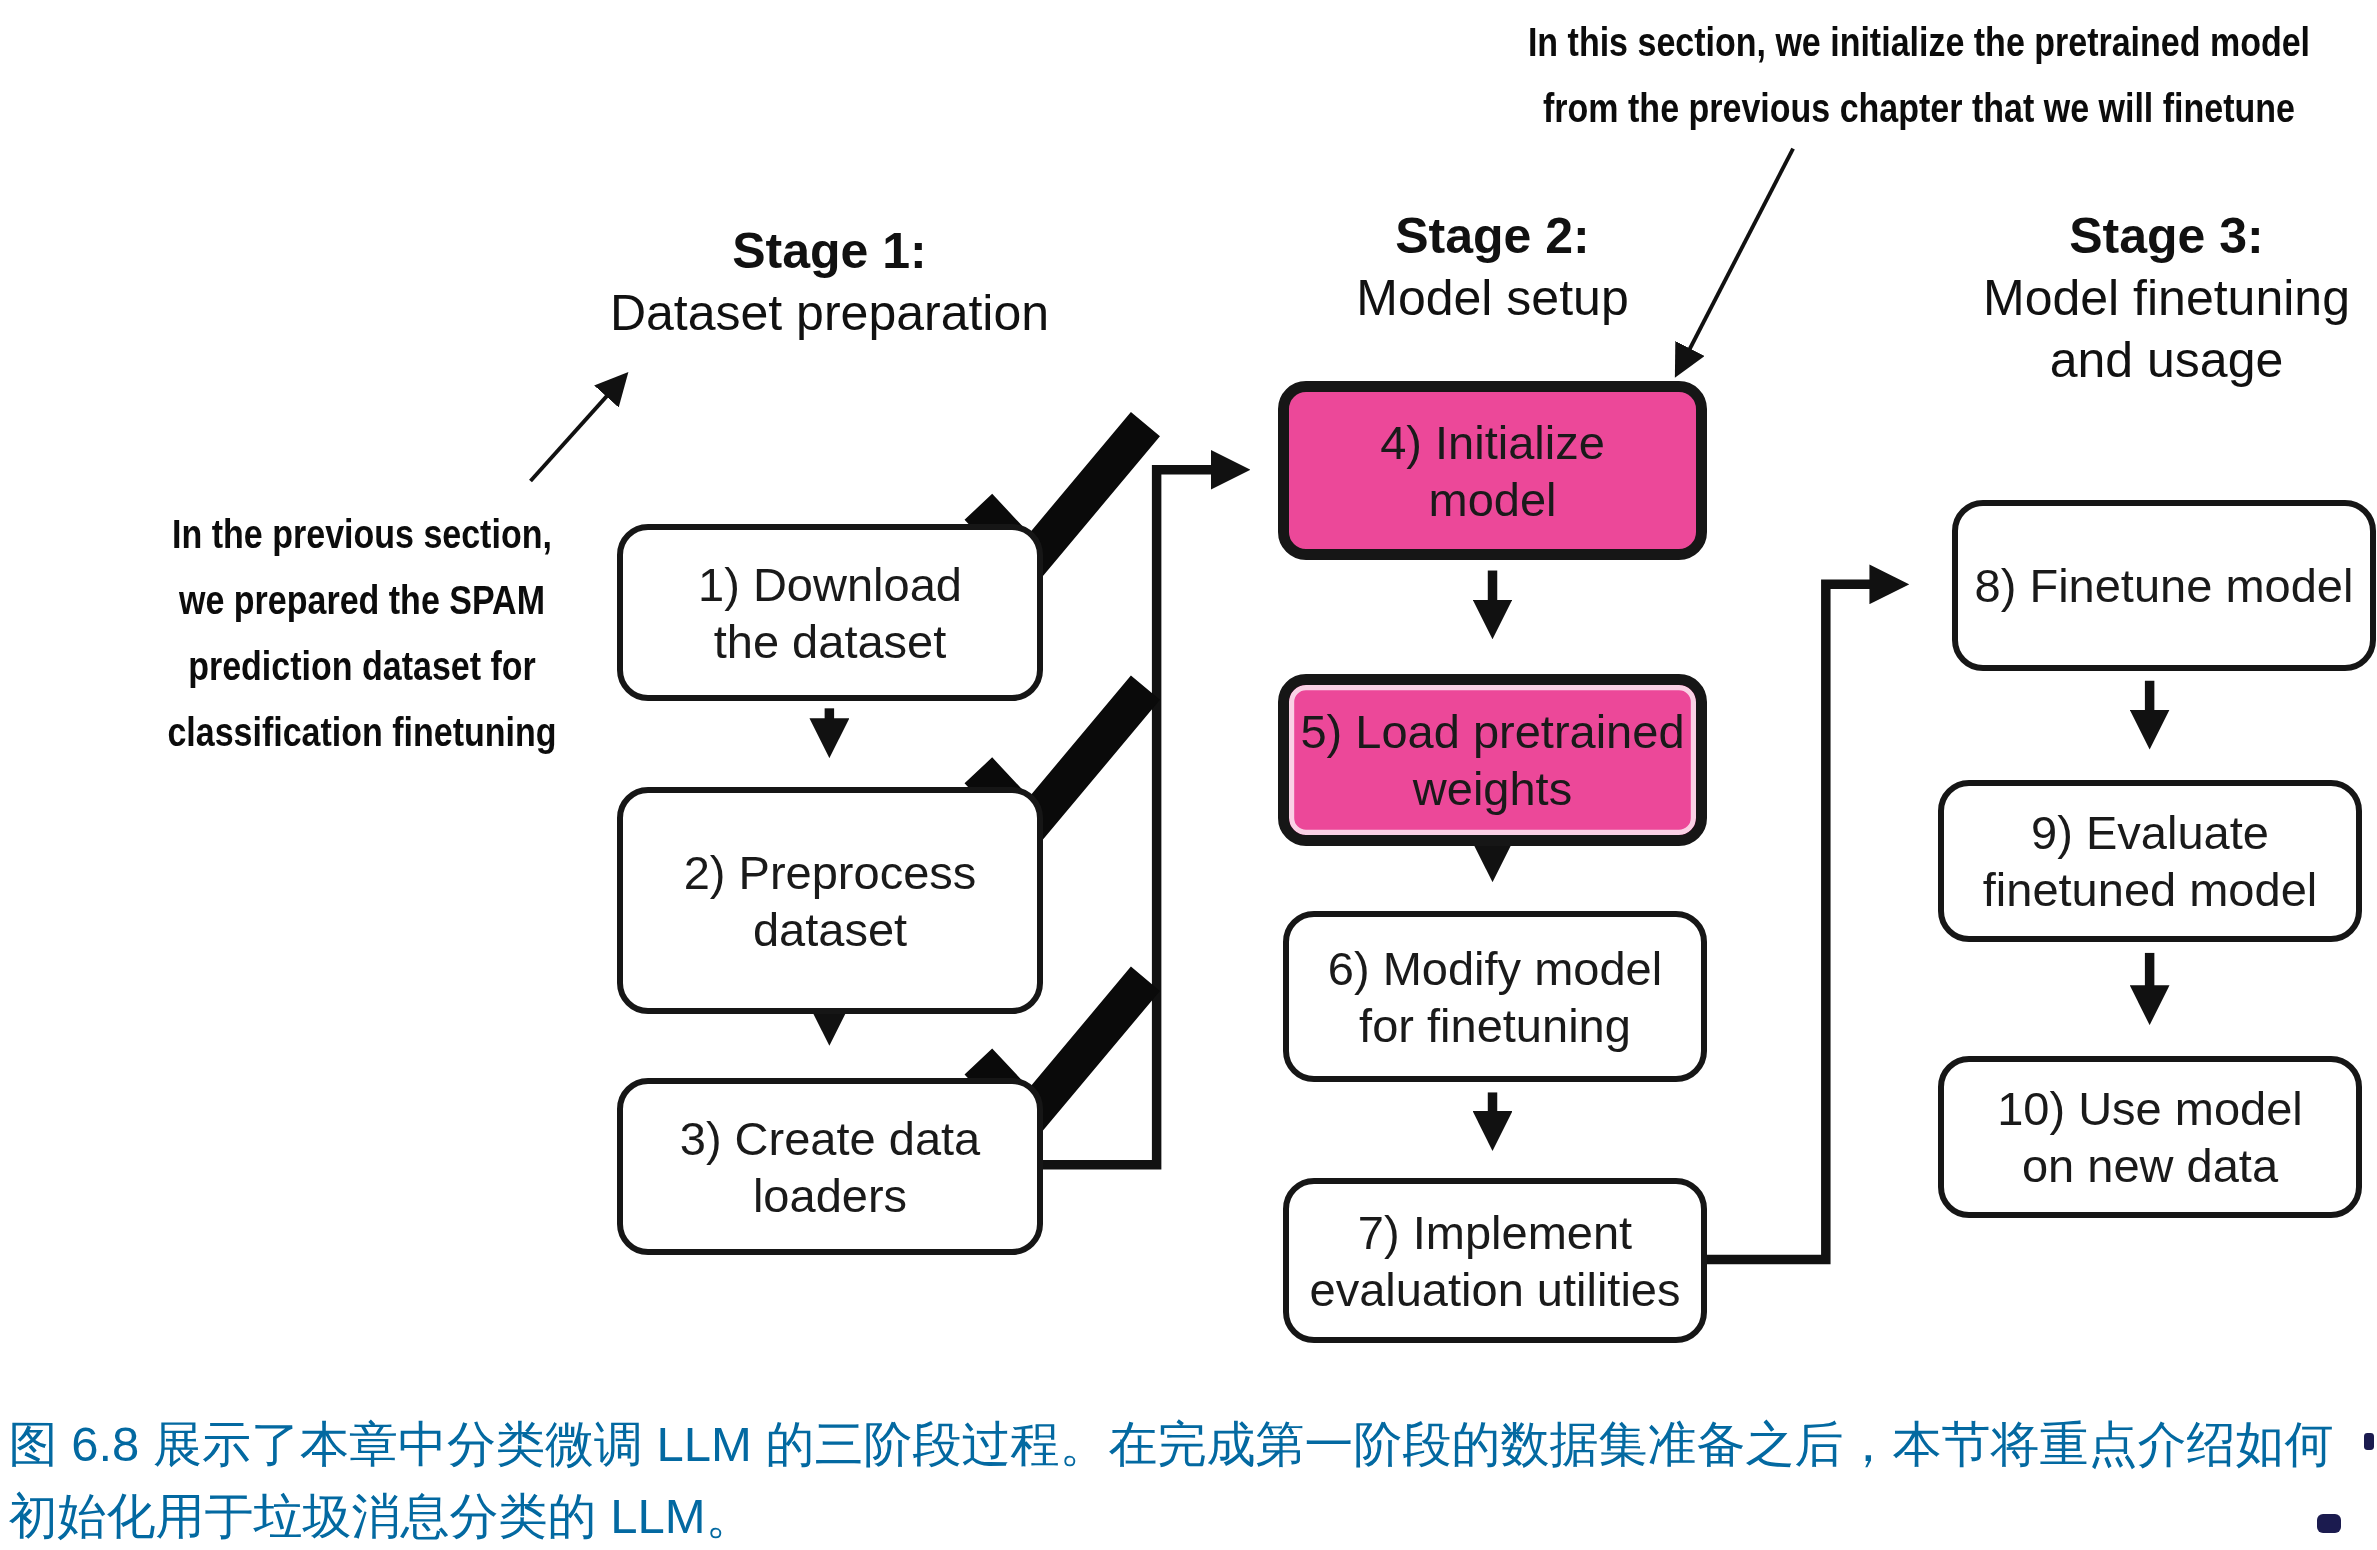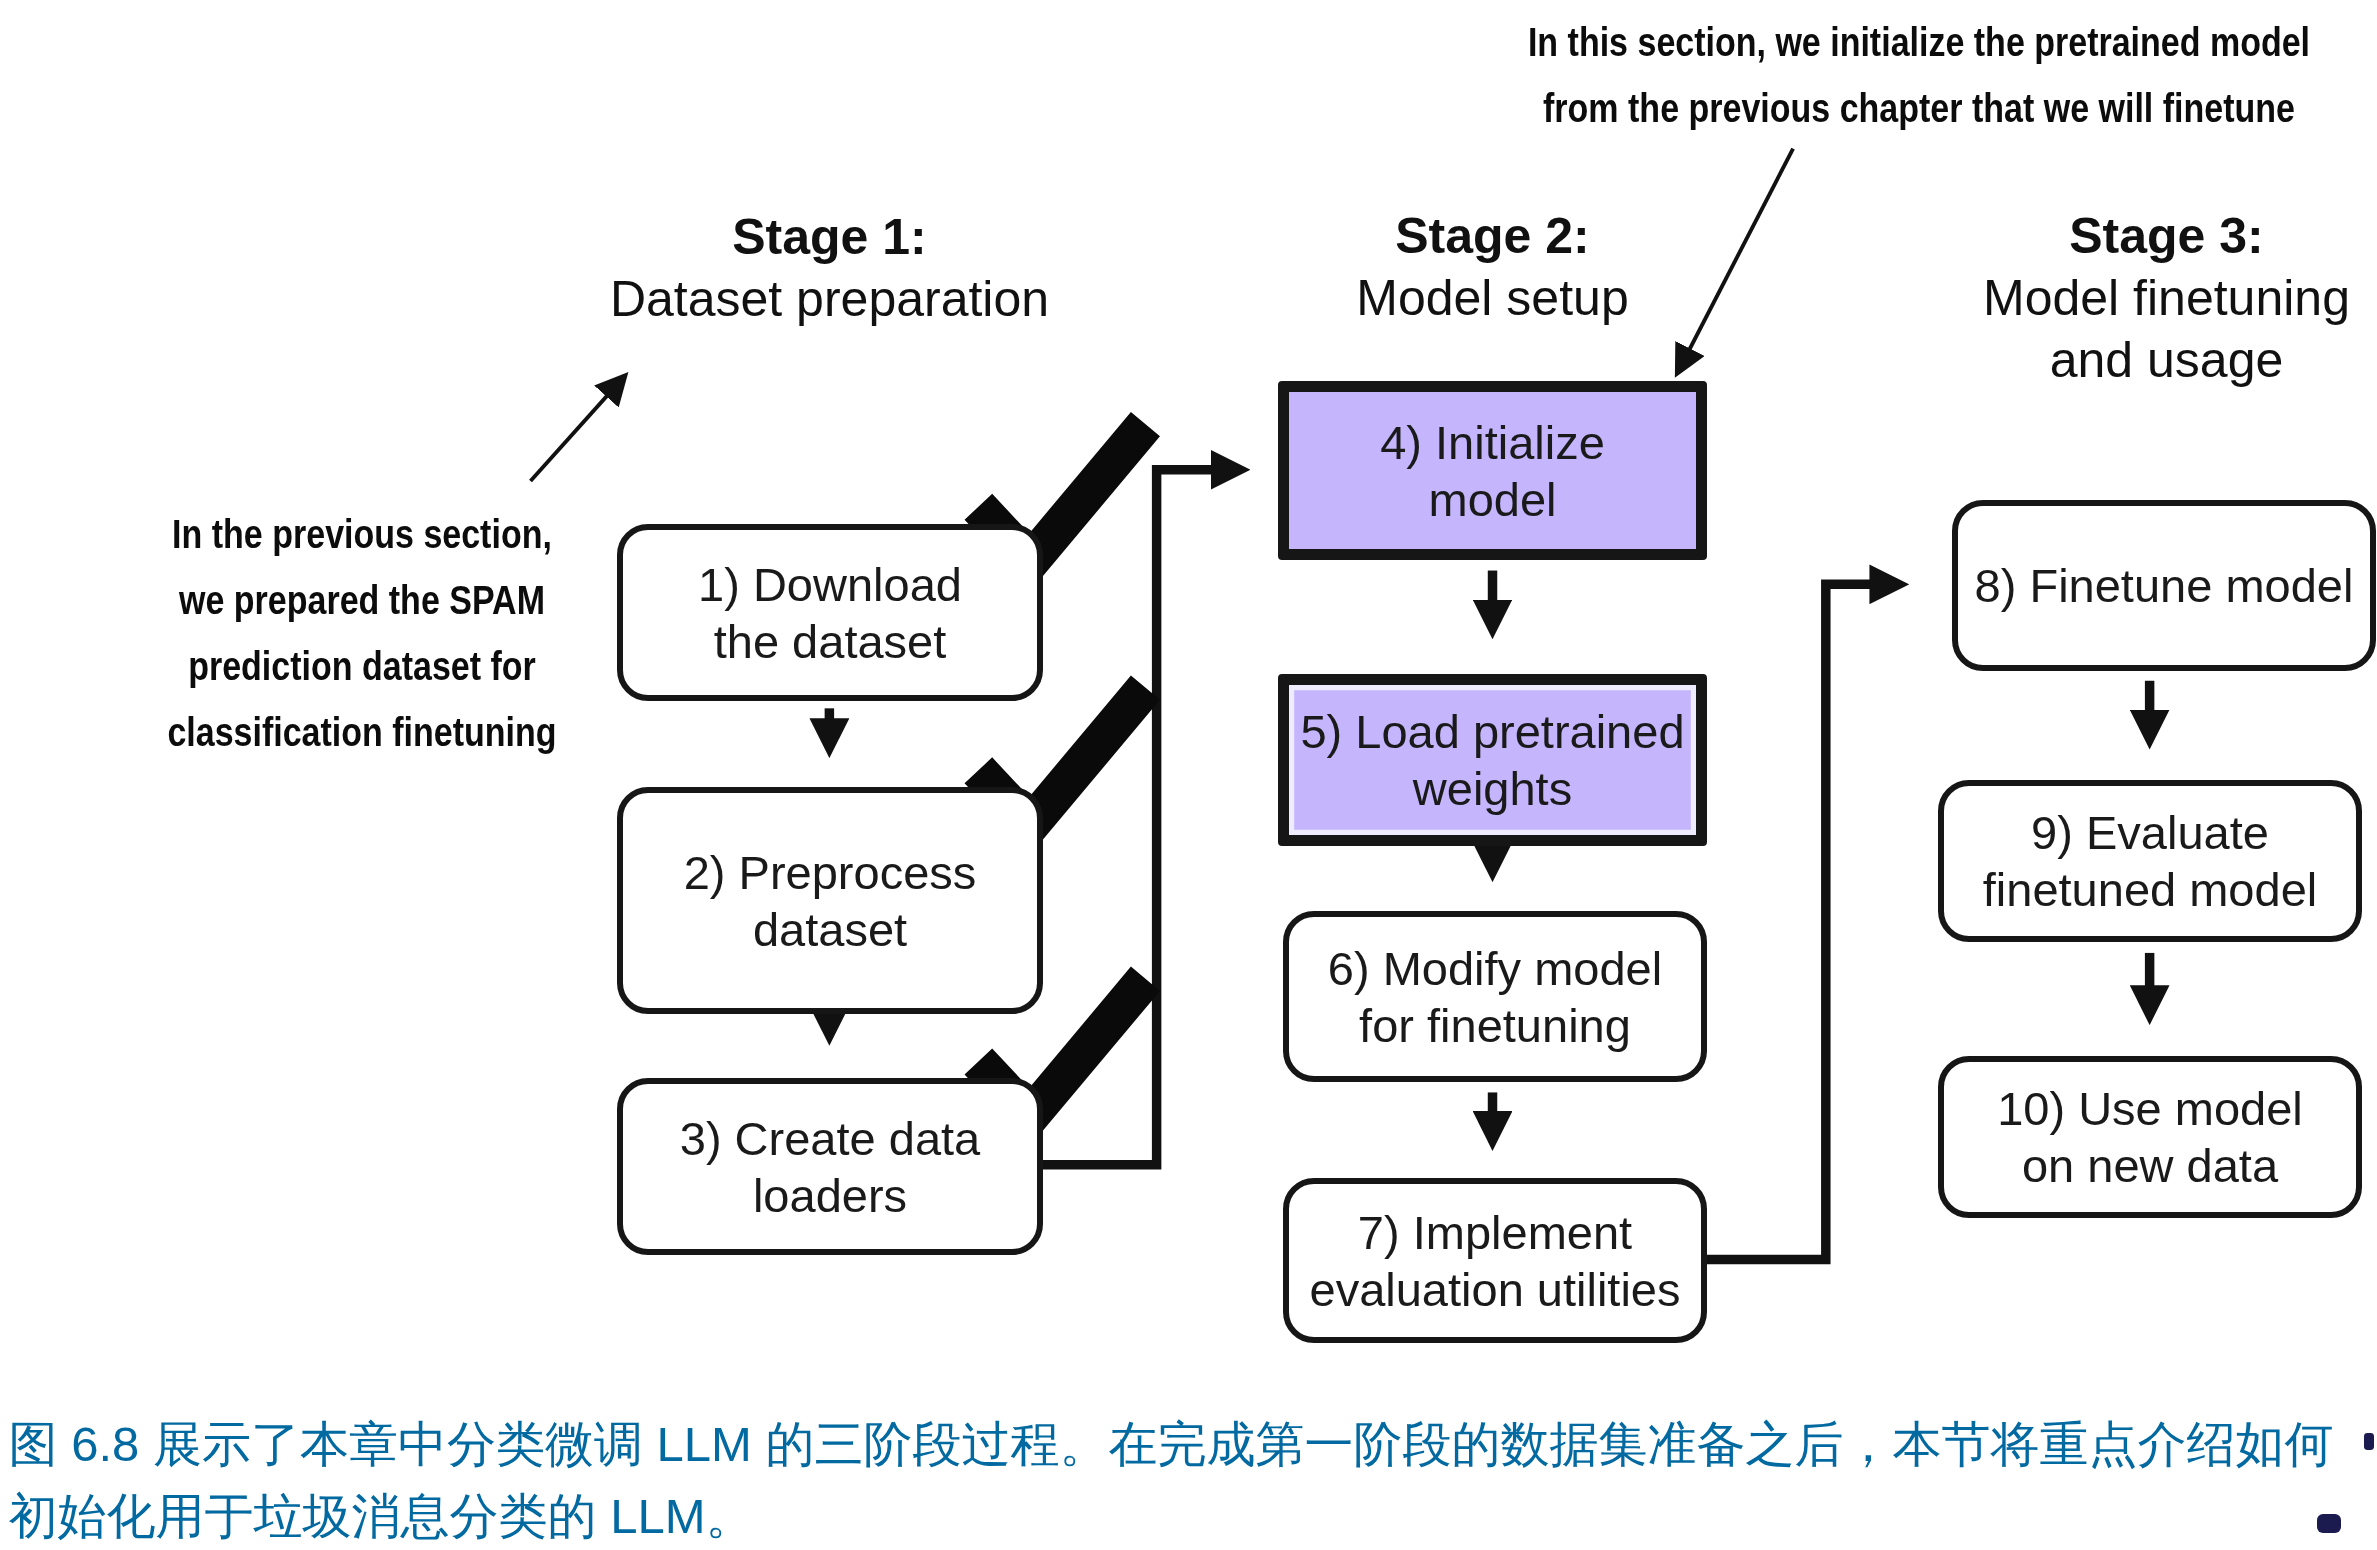--- a/index.html
+++ b/index.html
@@ -13,23 +13,23 @@
   .box{
     position:absolute;
     background:#ffffff;
     border:6px solid #161616;
     border-radius:31px;
     display:flex;align-items:center;justify-content:center;
     box-sizing:border-box;
     text-align:center;
   }
   .box.hl{
-    background:#c4b5fd;
+    background:#ec4899;
     border-width:11.2px;
-    border-radius:4px;
+    border-radius:28px;
   }
   .box.hl2{
     box-shadow: inset 0 0 0 5.2px rgba(255,255,255,0.75);
   }
   .box-label{
     font-size:47px;line-height:57px;font-weight:400;
     white-space:pre-line;color:#1a1a1a;letter-spacing:0px;
     padding:0 5.2px;
   }
   
@@ -98,21 +98,21 @@
 
 <div class="note" style="left:112px;top:501px;width:500px;">
   <div class="note-inner">
     <div class="note-line">In the previous section,</div>
     <div class="note-line">we prepared the SPAM</div>
     <div class="note-line">prediction dataset for</div>
     <div class="note-line">classification finetuning</div>
   </div>
 </div>
 
-<div class="stage-header" style="left:554px;top:206px;width:551px;">
+<div class="stage-header" style="left:554px;top:220px;width:551px;">
   <div class="stage-title">Stage 1:</div>
   <div class="stage-subtitle">Dataset preparation</div>
 </div>
 
 <div class="stage-header" style="left:1217px;top:205px;width:551px;">
   <div class="stage-title">Stage 2:</div>
   <div class="stage-subtitle">Model setup</div>
 </div>
 
 <div class="stage-header" style="left:1891px;top:205px;width:551px;">

